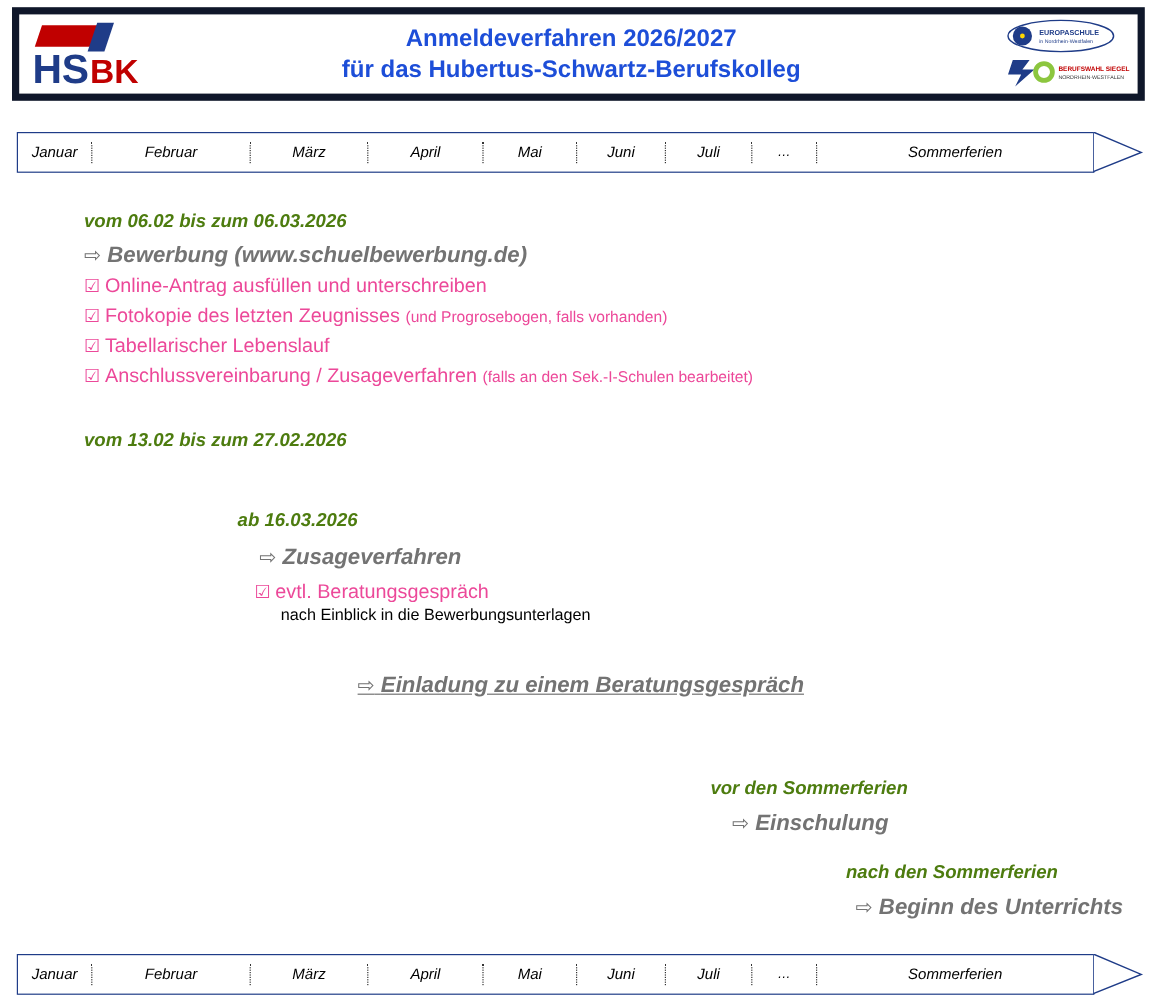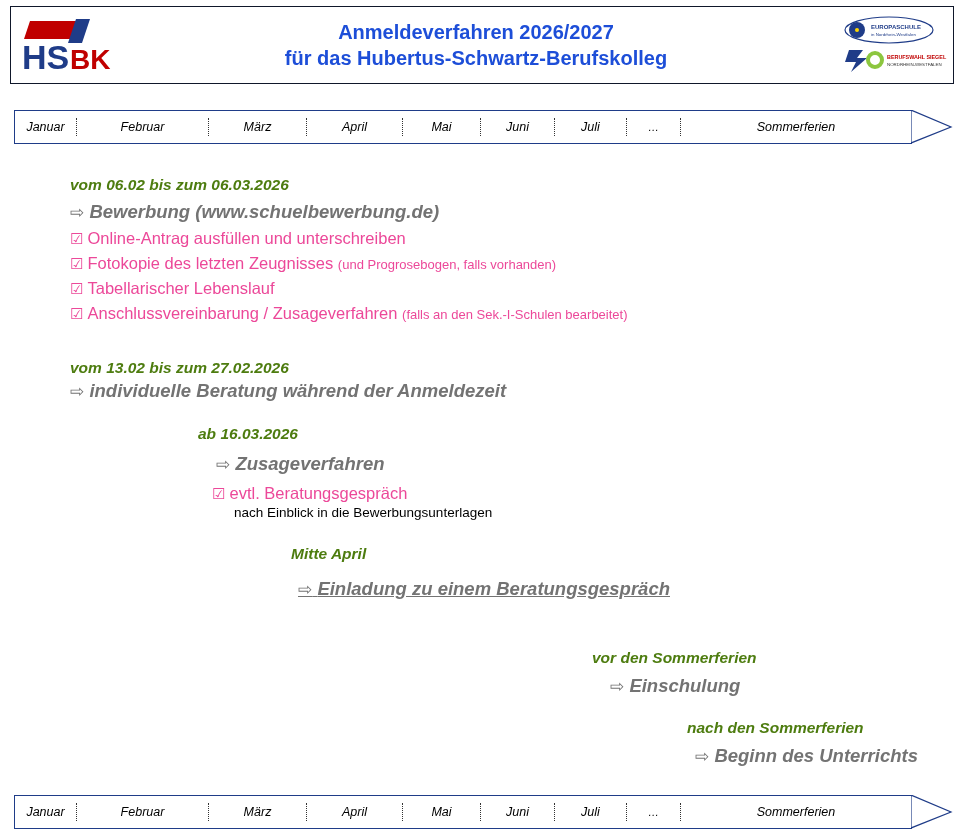--- a/index.html
+++ b/index.html
@@ -7,21 +7,21 @@
     width:968px;height:835px;
     background:#ffffff;
     font-family:"Liberation Sans", sans-serif;
     color:#000;
     position:relative;
     overflow:hidden;
   }
   
   .header{
     position:absolute;left:10px;top:6px;width:944px;height:78px;
-    border:1px solid #0f172a;
+    border:6px solid #0f172a;
     box-sizing:border-box;
     display:flex;align-items:center;
   }
   .logo{
     width:118px;height:100%;
     display:flex;align-items:center;justify-content:center;
     position:relative;
   }
   .logo svg{display:block;}
   .header-title{
@@ -158,55 +158,50 @@
   <div class="item">
     <span class="box">☑</span><span>Tabellarischer Lebenslauf</span>
   </div>
   <div class="item">
     <span class="box">☑</span><span>Anschlussvereinbarung / Zusageverfahren </span><span class="small">(falls an den Sek.-I-Schulen bearbeitet)</span>
   </div>
 </div>
 
 <div class="blk" style="left:70px;top:359px;">
   <div class="date">vom 13.02 bis zum 27.02.2026</div>
-  <div class="arrowline" style="margin-top:3px;">
-    <span class="hand">⇨</span>
-    <span>individuelle Beratung während der Anmeldezeit</span>
-  </div>
 </div>
 
 <div class="blk" style="left:198px;top:425px;">
   <div class="date">ab 16.03.2026</div>
   <div class="arrowline" style="margin-top:10px;margin-left:18px;">
     <span class="hand">⇨</span>
     <span>Zusageverfahren</span>
   </div>
   <div class="item" style="margin-top:9px;margin-left:14px;">
     <span class="box">☑</span><span>evtl. Beratungsgespräch</span>
   </div>
   <div class="sub" style="margin-left:36px;">nach Einblick in die Bewerbungsunterlagen</div>
 </div>
 
 <div class="blk" style="left:291px;top:545px;">
-  <div class="date">Mitte April</div>
   <div class="arrowline" style="margin-top:15px;margin-left:7px;text-decoration:underline;">
     <span class="hand">⇨</span>
     <span>Einladung zu einem Beratungsgespräch</span>
   </div>
 </div>
 
 <div class="blk" style="left:592px;top:649px;">
   <div class="date">vor den Sommerferien</div>
   <div class="arrowline" style="margin-top:8px;margin-left:18px;">
     <span class="hand">⇨</span>
     <span>Einschulung</span>
   </div>
 </div>
 
-<div class="blk" style="left:687px;top:719px;">
+<div class="blk" style="left:705px;top:719px;">
   <div class="date">nach den Sommerferien</div>
   <div class="arrowline" style="margin-top:8px;margin-left:8px;">
     <span class="hand">⇨</span>
     <span>Beginn des Unterrichts</span>
   </div>
 </div>
 
 <div class="timeline bottom">
   <div class="tl-body">
     <div class="tl-cell" style="width:62px;">Januar</div>

